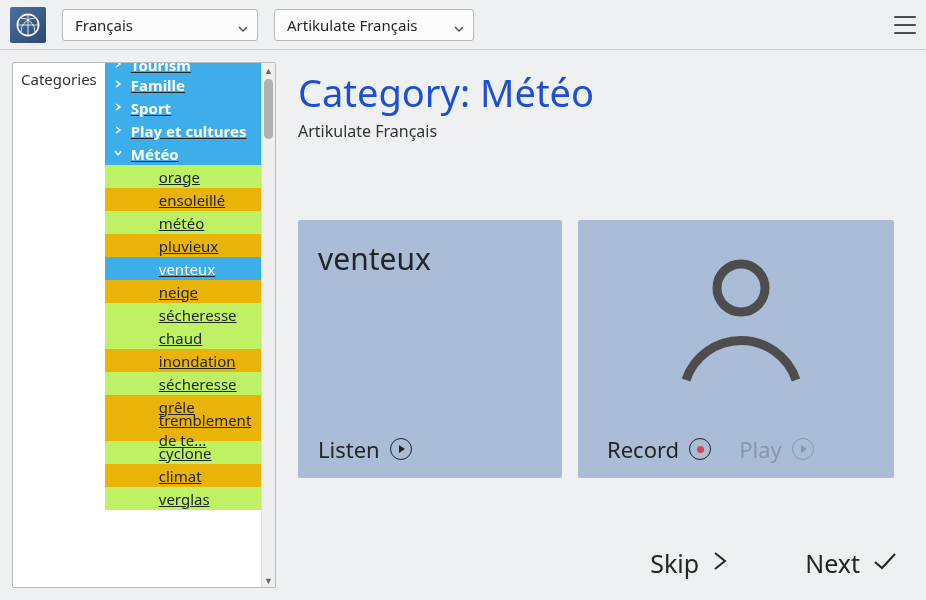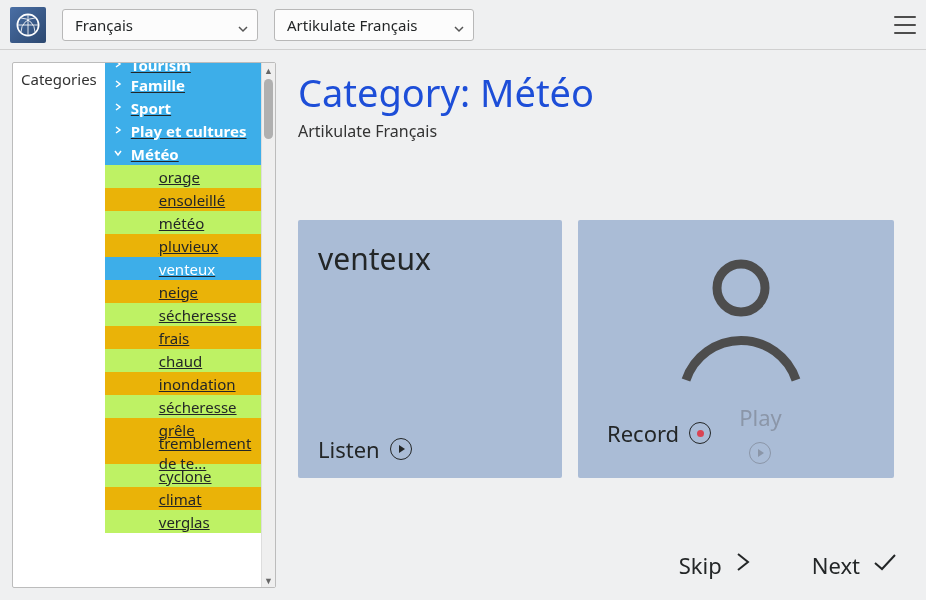--- a/index.html
+++ b/index.html
@@ -142,37 +142,37 @@
   .card.listen { width:264px; }
   .card.record { width:316px;padding-left:29px; }
   .word { font-size:30px; color:#232627; }
   .card .actions {
     margin-top:auto;
     display:flex; align-items:center; gap:28px;
     font-size:22px;
     text-align:right;
   }
   .act { display:flex; align-items:center; gap:10px; cursor:pointer; color:#232627; }
-  .act.disabled { color:#8b96a8; cursor:default;flex-direction:column; }
+  .act.disabled { color:#8b96a8; cursor:default; }
   .circ-icon {
     width:22px;height:22px;border:1.5px solid currentColor;border-radius:50%;
     display:flex;align-items:center;justify-content:center;
   }
   .tri { width:0;height:0;border-left:6px solid currentColor;border-top:4px solid transparent;border-bottom:4px solid transparent; margin-left:2px;}
   .rec-dot{width:7px;height:7px;border-radius:50%;background:#da4453;}
   .person {
     align-self:center;
     margin-top:14px;
   }
   .person svg { width:130px; height:130px; }
 
   .nav-row {
     margin-top:auto;
-    display:flex; justify-content:flex-end; gap:60px;
-    font-size:22px;
+    display:flex; justify-content:flex-end; gap:76px;
+    font-size:25px;
     padding-top: 34px;
   }
   .nav-btn { display:flex; align-items:center; gap:12px; cursor:pointer; color:#232627;}
 </style>
 </head>
 <body>
 
 <div class="toolbar">
   <div class="logo">
     <svg viewBox="0 0 100 100">
@@ -239,21 +239,20 @@
                 </svg></span>
               <span class="lbl">Météo</span>
             </div>
             <div class="cat-row leaf">orage</div>
             <div class="cat-row leaf alt">ensoleillé</div>
             <div class="cat-row leaf">météo</div>
             <div class="cat-row leaf alt">pluvieux</div>
             <div class="cat-row leaf selected">venteux</div>
             <div class="cat-row leaf alt">neige</div>
             <div class="cat-row leaf">sécheresse</div>
-            <div class="cat-row leaf alt">frais</div>
             <div class="cat-row leaf">chaud</div>
             <div class="cat-row leaf alt">inondation</div>
             <div class="cat-row leaf">sécheresse</div>
             <div class="cat-row leaf alt">grêle</div>
             <div class="cat-row leaf alt">tremblement de te...</div>
             <div class="cat-row leaf">cyclone</div>
             <div class="cat-row leaf alt">climat</div>
             <div class="cat-row leaf">verglas</div>
           </div>
         <div class="scroll">

